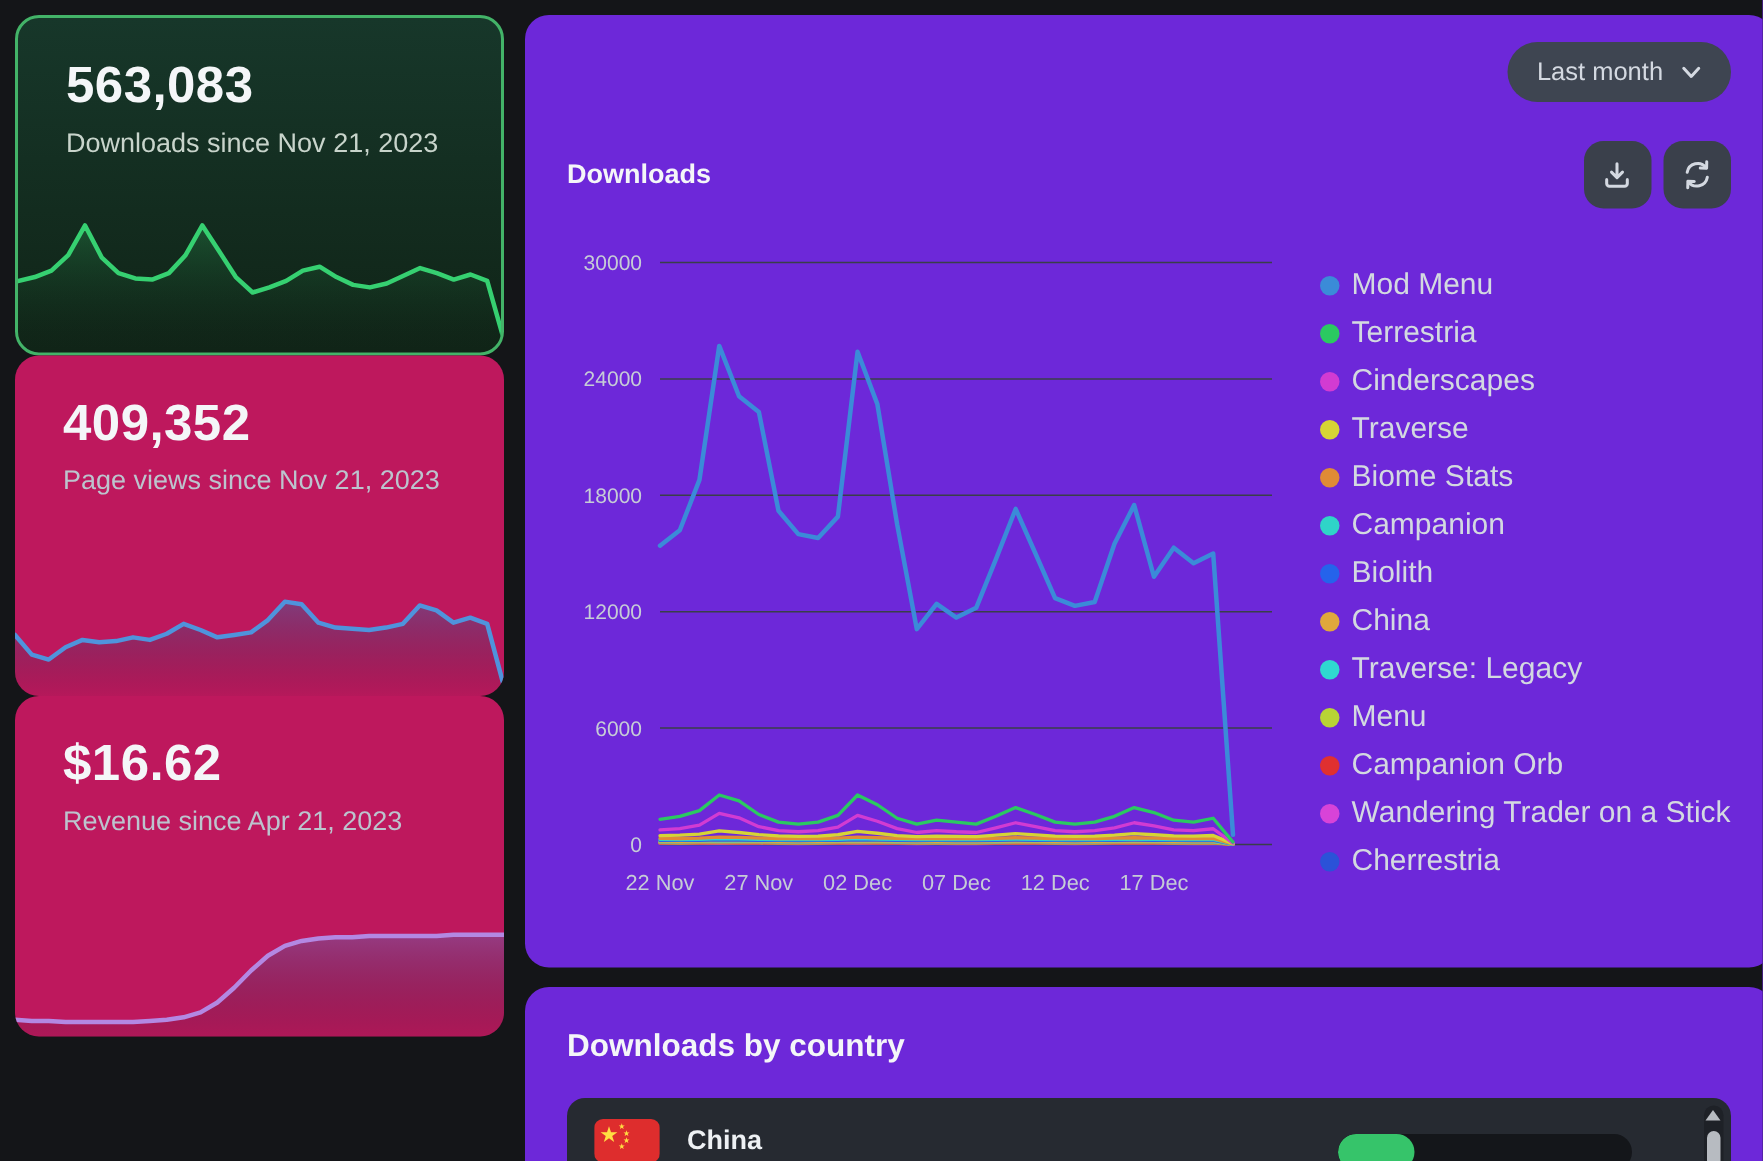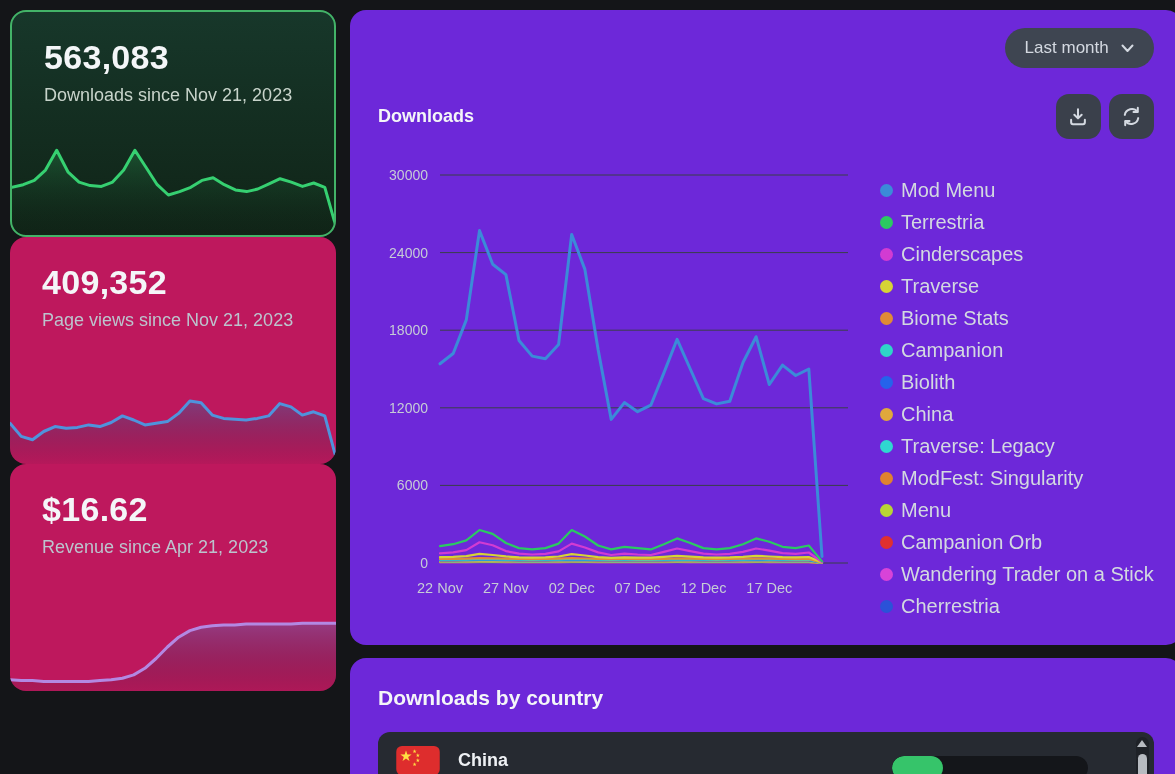--- a/index.html
+++ b/index.html
@@ -229,24 +229,20 @@
             </div>
             <div class="legend-item">
               <span class="legend-dot" style="background: rgb(224, 168, 60);"></span>
               <span class="legend-label">China</span>
             </div>
             <div class="legend-item">
               <span class="legend-dot" style="background: rgb(47, 216, 208);"></span>
               <span class="legend-label">Traverse: Legacy</span>
             </div>
             <div class="legend-item">
-              <span class="legend-dot" style="background: rgb(224, 130, 47);"></span>
-              <span class="legend-label">ModFest: Singularity</span>
-            </div>
-            <div class="legend-item">
               <span class="legend-dot" style="background: rgb(184, 212, 53);"></span>
               <span class="legend-label">Menu</span>
             </div>
             <div class="legend-item">
               <span class="legend-dot" style="background: rgb(224, 48, 48);"></span>
               <span class="legend-label">Campanion Orb</span>
             </div>
             <div class="legend-item">
               <span class="legend-dot" style="background: rgb(216, 67, 216);"></span>
               <span class="legend-label">Wandering Trader on a Stick</span>

